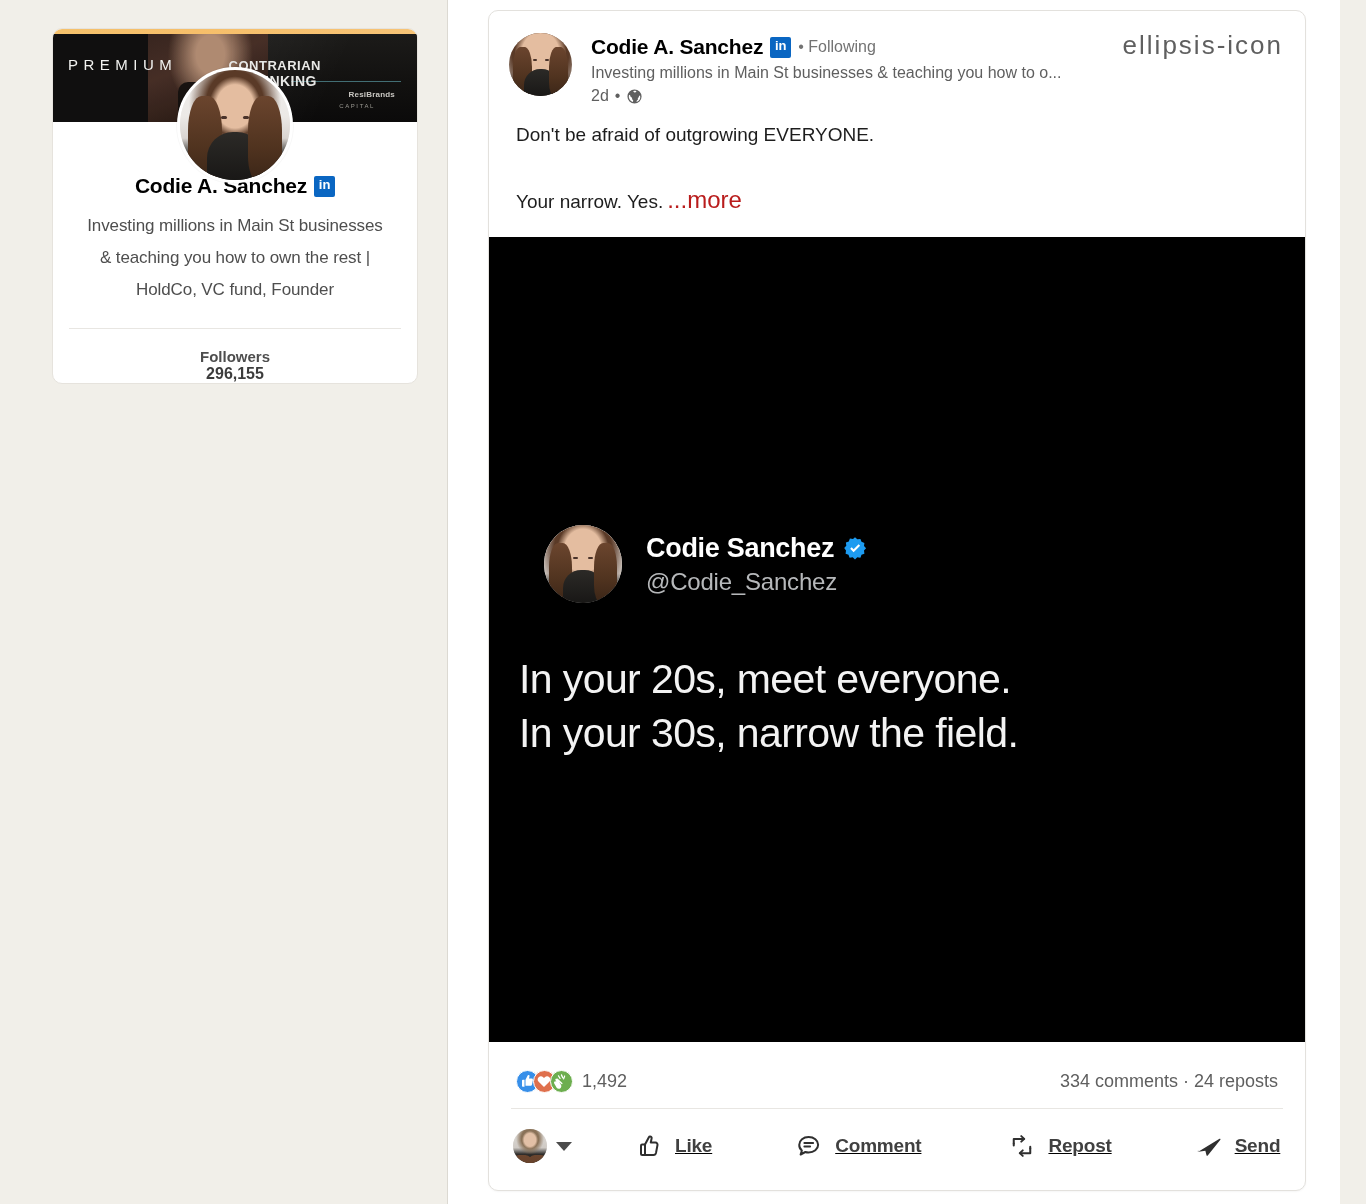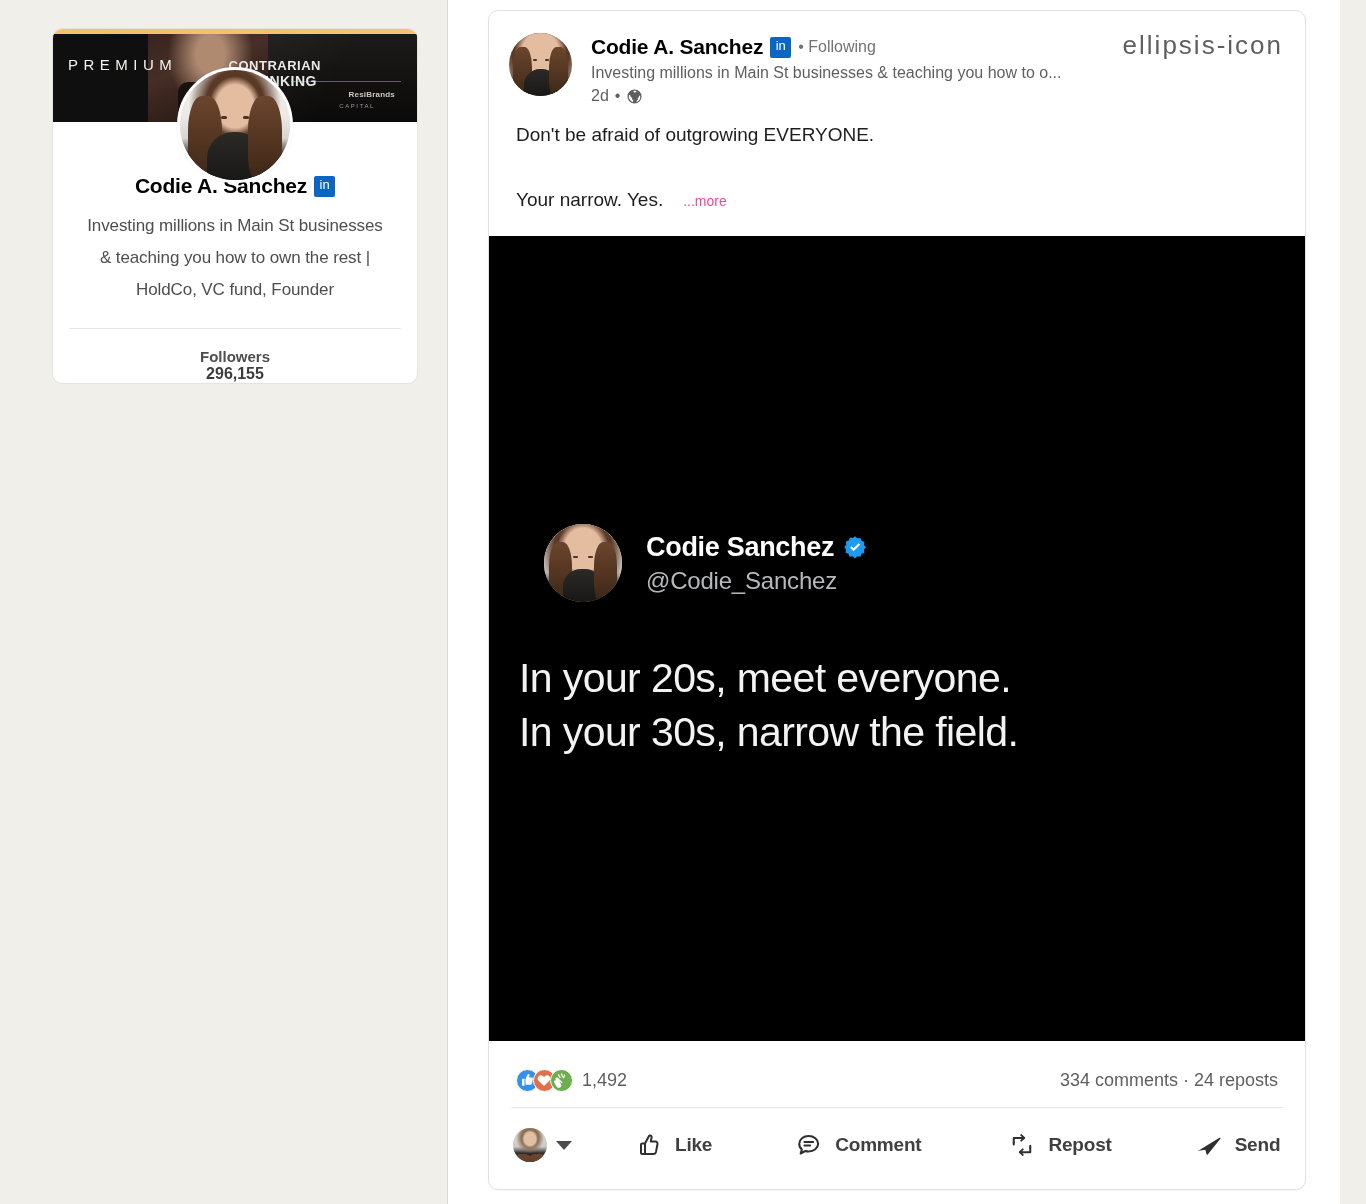--- a/index.html
+++ b/index.html
@@ -96,21 +96,21 @@
     width:56px;height:60px;border-radius:26px 26px 10px 10px;
     background:linear-gradient(180deg,#2c2a27 0%,#141312 100%);
   }
 
   .card-body{padding:52px 16px 0;text-align:center;}
   .name-row{display:flex;align-items:center;justify-content:center;gap:7px;}
   .name-text{font-size:21px;font-weight:bold;color:#000;letter-spacing:-.2px;}
   .li-badge{
     width:21px;height:21px;background:#0a66c2;border-radius:2px;
     display:inline-flex;align-items:center;justify-content:center;
-    color:#fff;font-size:13px;font-weight:normal;line-height:1;
+    color:#fff;font-size:13px;font-weight:bold;line-height:1;
     font-family:"Liberation Sans",sans-serif;padding-bottom:4px;box-sizing:border-box;
   }
   .headline{
     margin:12px 16px 0;font-size:17px;line-height:32px;color:#4e4e4e;
     letter-spacing:-.1px;
   }
   .divider{height:1px;background:#e8e6e2;margin:22px 0 0;}
   .followers-row{
     display:flex;align-items:center;justify-content:space-between;
     padding:19px 23px 0;font-size:15px;color:#4e4e4e;font-weight:bold;flex-direction:column;
@@ -155,21 +155,21 @@
     white-space:nowrap;overflow:hidden;text-overflow:ellipsis;max-width:640px;
   }
   .post-time{margin-top:5px;font-size:16px;color:#5f5f5f;display:flex;align-items:center;gap:6px;}
   .globe{width:17px;height:17px;display:inline-block;}
   .more-dots{
     position:absolute;right:22px;top:26px;color:#5f5f5f;font-size:26px;
     letter-spacing:2px;line-height:16px;cursor:pointer;user-select:none;
   }
   .post-text{padding:15px 27px 0;font-size:19px;color:#1d1d1d;line-height:30px;}
   .post-text .para2{margin-top:35px;}
-  .more-link{color:#ec4899;font-size:14px;margin-left:20px;cursor:pointer;}
+  .more-link{color:#b91c1c;font-size:24px;margin-left:4px;cursor:pointer;}
 
   
   .media{
     margin-top:20px;width:100%;height:805px;background:#000;position:relative;overflow:hidden;
   }
   .tw-head{position:absolute;left:55px;top:288px;display:flex;align-items:center;}
   .tw-avatar{
     width:78px;height:78px;border-radius:50%;overflow:hidden;background:#efeeec;position:relative;flex:none;
   }
   .tw-avatar .face-top{top:45px;width:40px;height:40px;border-radius:18px 18px 6px 6px;}
@@ -210,21 +210,21 @@
   .actions{display:flex;align-items:center;padding:13px 20px 20px;gap:0;}
   .me-chip{display:flex;align-items:center;gap:9px;padding:0 20px 0 4px;cursor:pointer;}
   .me-avatar{width:34px;height:34px;border-radius:50%;overflow:hidden;background:#e9e7e4;position:relative;}
   .me-avatar .face{background:
       radial-gradient(ellipse 8px 9px at 50% 32%, #e2c0a6 0 72%, rgba(226,192,166,0) 100%),
       radial-gradient(ellipse 14px 16px at 50% 28%, #8a7258 0 62%, rgba(138,114,88,0) 100%),
       linear-gradient(180deg,#dedbd7 0%,#cfcac5 55%,#2f2d2b 74%,#1b1a19 100%);}
   .caret{width:0;height:0;border-left:8px solid transparent;border-right:8px solid transparent;border-top:9px solid #4b4b4b;}
   .action-btn{
     display:flex;align-items:center;gap:11px;padding:9px 20px;border-radius:6px;
-    cursor:pointer;background:transparent;border:none;
+    cursor:pointer;background:transparent;border:none;text-decoration:underline;
   }
   .action-label{font-size:19px;color:#404040;font-weight:bold;letter-spacing:-.2px;}
   .ai{width:30px;height:30px;display:block;}
   .sp-1{margin-left:22px;}
   .sp-2{margin-left:42px;}
   .sp-3{margin-left:46px;}
   .sp-4{margin-left:42px;}
 </style>
 </head>
 <body>

